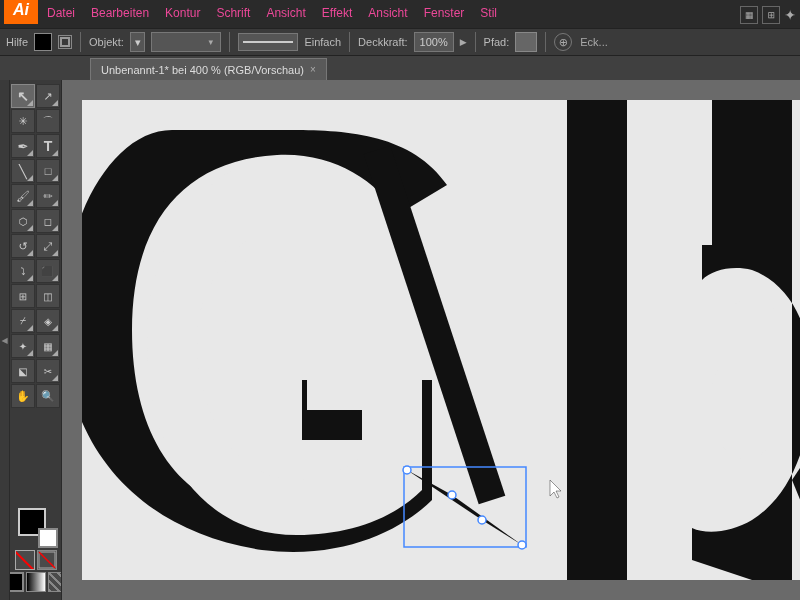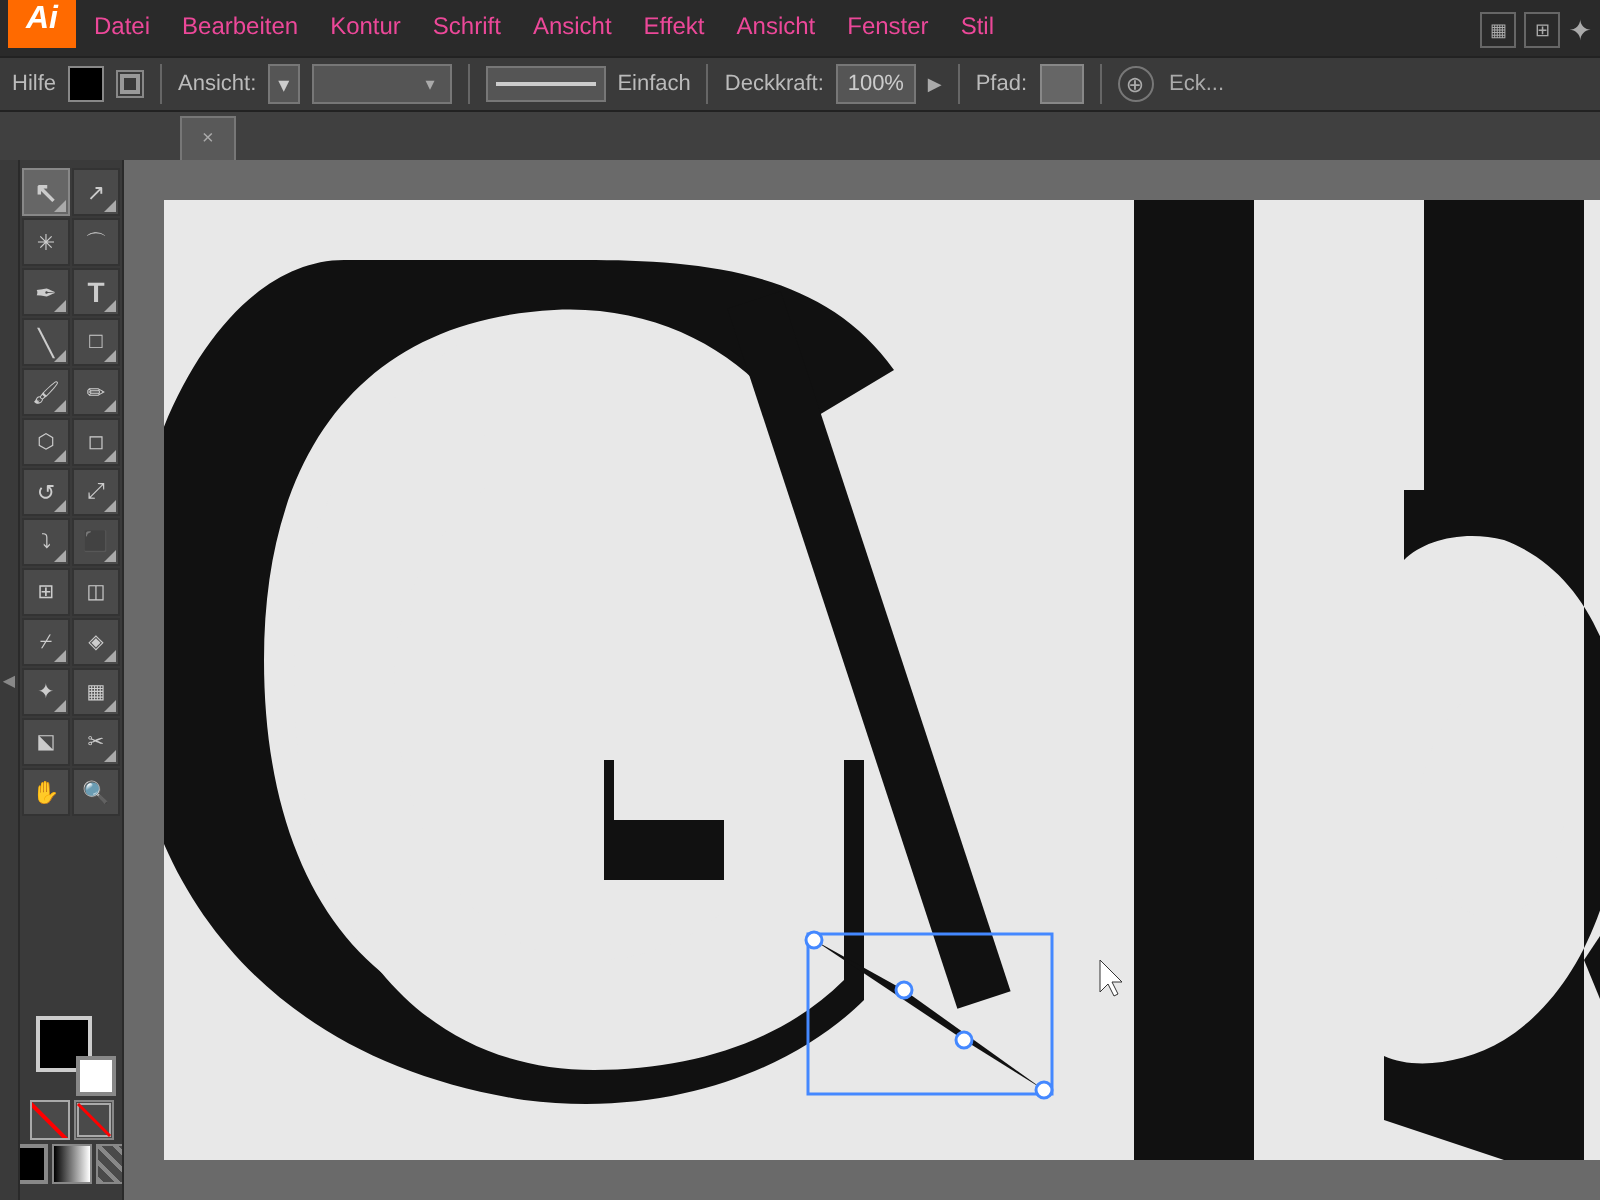--- a/index.html
+++ b/index.html
@@ -250,21 +250,21 @@
   </div>
 </div>
 
 <div id="options-bar">
   <span class="options-label">Hilfe</span>
   <div class="options-swatch"></div>
   <div style="width:14px;height:14px;border:1px solid #888;background:transparent;display:flex;align-items:center;justify-content:center;">
     <div style="width:10px;height:10px;border:2px solid #999;"></div>
   </div>
   <div class="options-sep"></div>
-  <span class="options-label">Ansicht:</span>
+  <span class="options-label">Objekt:</span>
   <div class="options-dropdown">
     <span style="font-size:11px;color:#ccc;">▾</span>
   </div>
   <div style="width:70px;" class="options-dropdown">
     <div style="width:50px;height:12px;background:#555;"></div>
     <span style="font-size:9px;color:#aaa;">▾</span>
   </div>
   <div class="options-sep"></div>
   <div class="stroke-preview">
     <div class="stroke-line"></div>
@@ -278,20 +278,21 @@
   <span class="options-label">Pfad:</span>
   <div style="width:22px;height:20px;background:#666;border:1px solid #888;"></div>
   <div class="options-sep"></div>
   <div style="width:18px;height:18px;border:1px solid #777;border-radius:50%;display:flex;align-items:center;justify-content:center;font-size:11px;color:#aaa;">⊕</div>
   <span style="color:#aaa;margin-left:2px;">Eck...</span>
 </div>
 
 <div id="tab-bar">
   <div style="width:10px;"></div>
   <div class="tab">
+    <span style="font-size:11px;">Unbenannt-1* bei 400 % (RGB/Vorschau)</span>
     <span class="tab-close">×</span>
   </div>
 </div>
 
 <div id="main-area">
 
   <div id="left-collapse">
     <span class="collapse-arrow">◀</span>
   </div>
 

